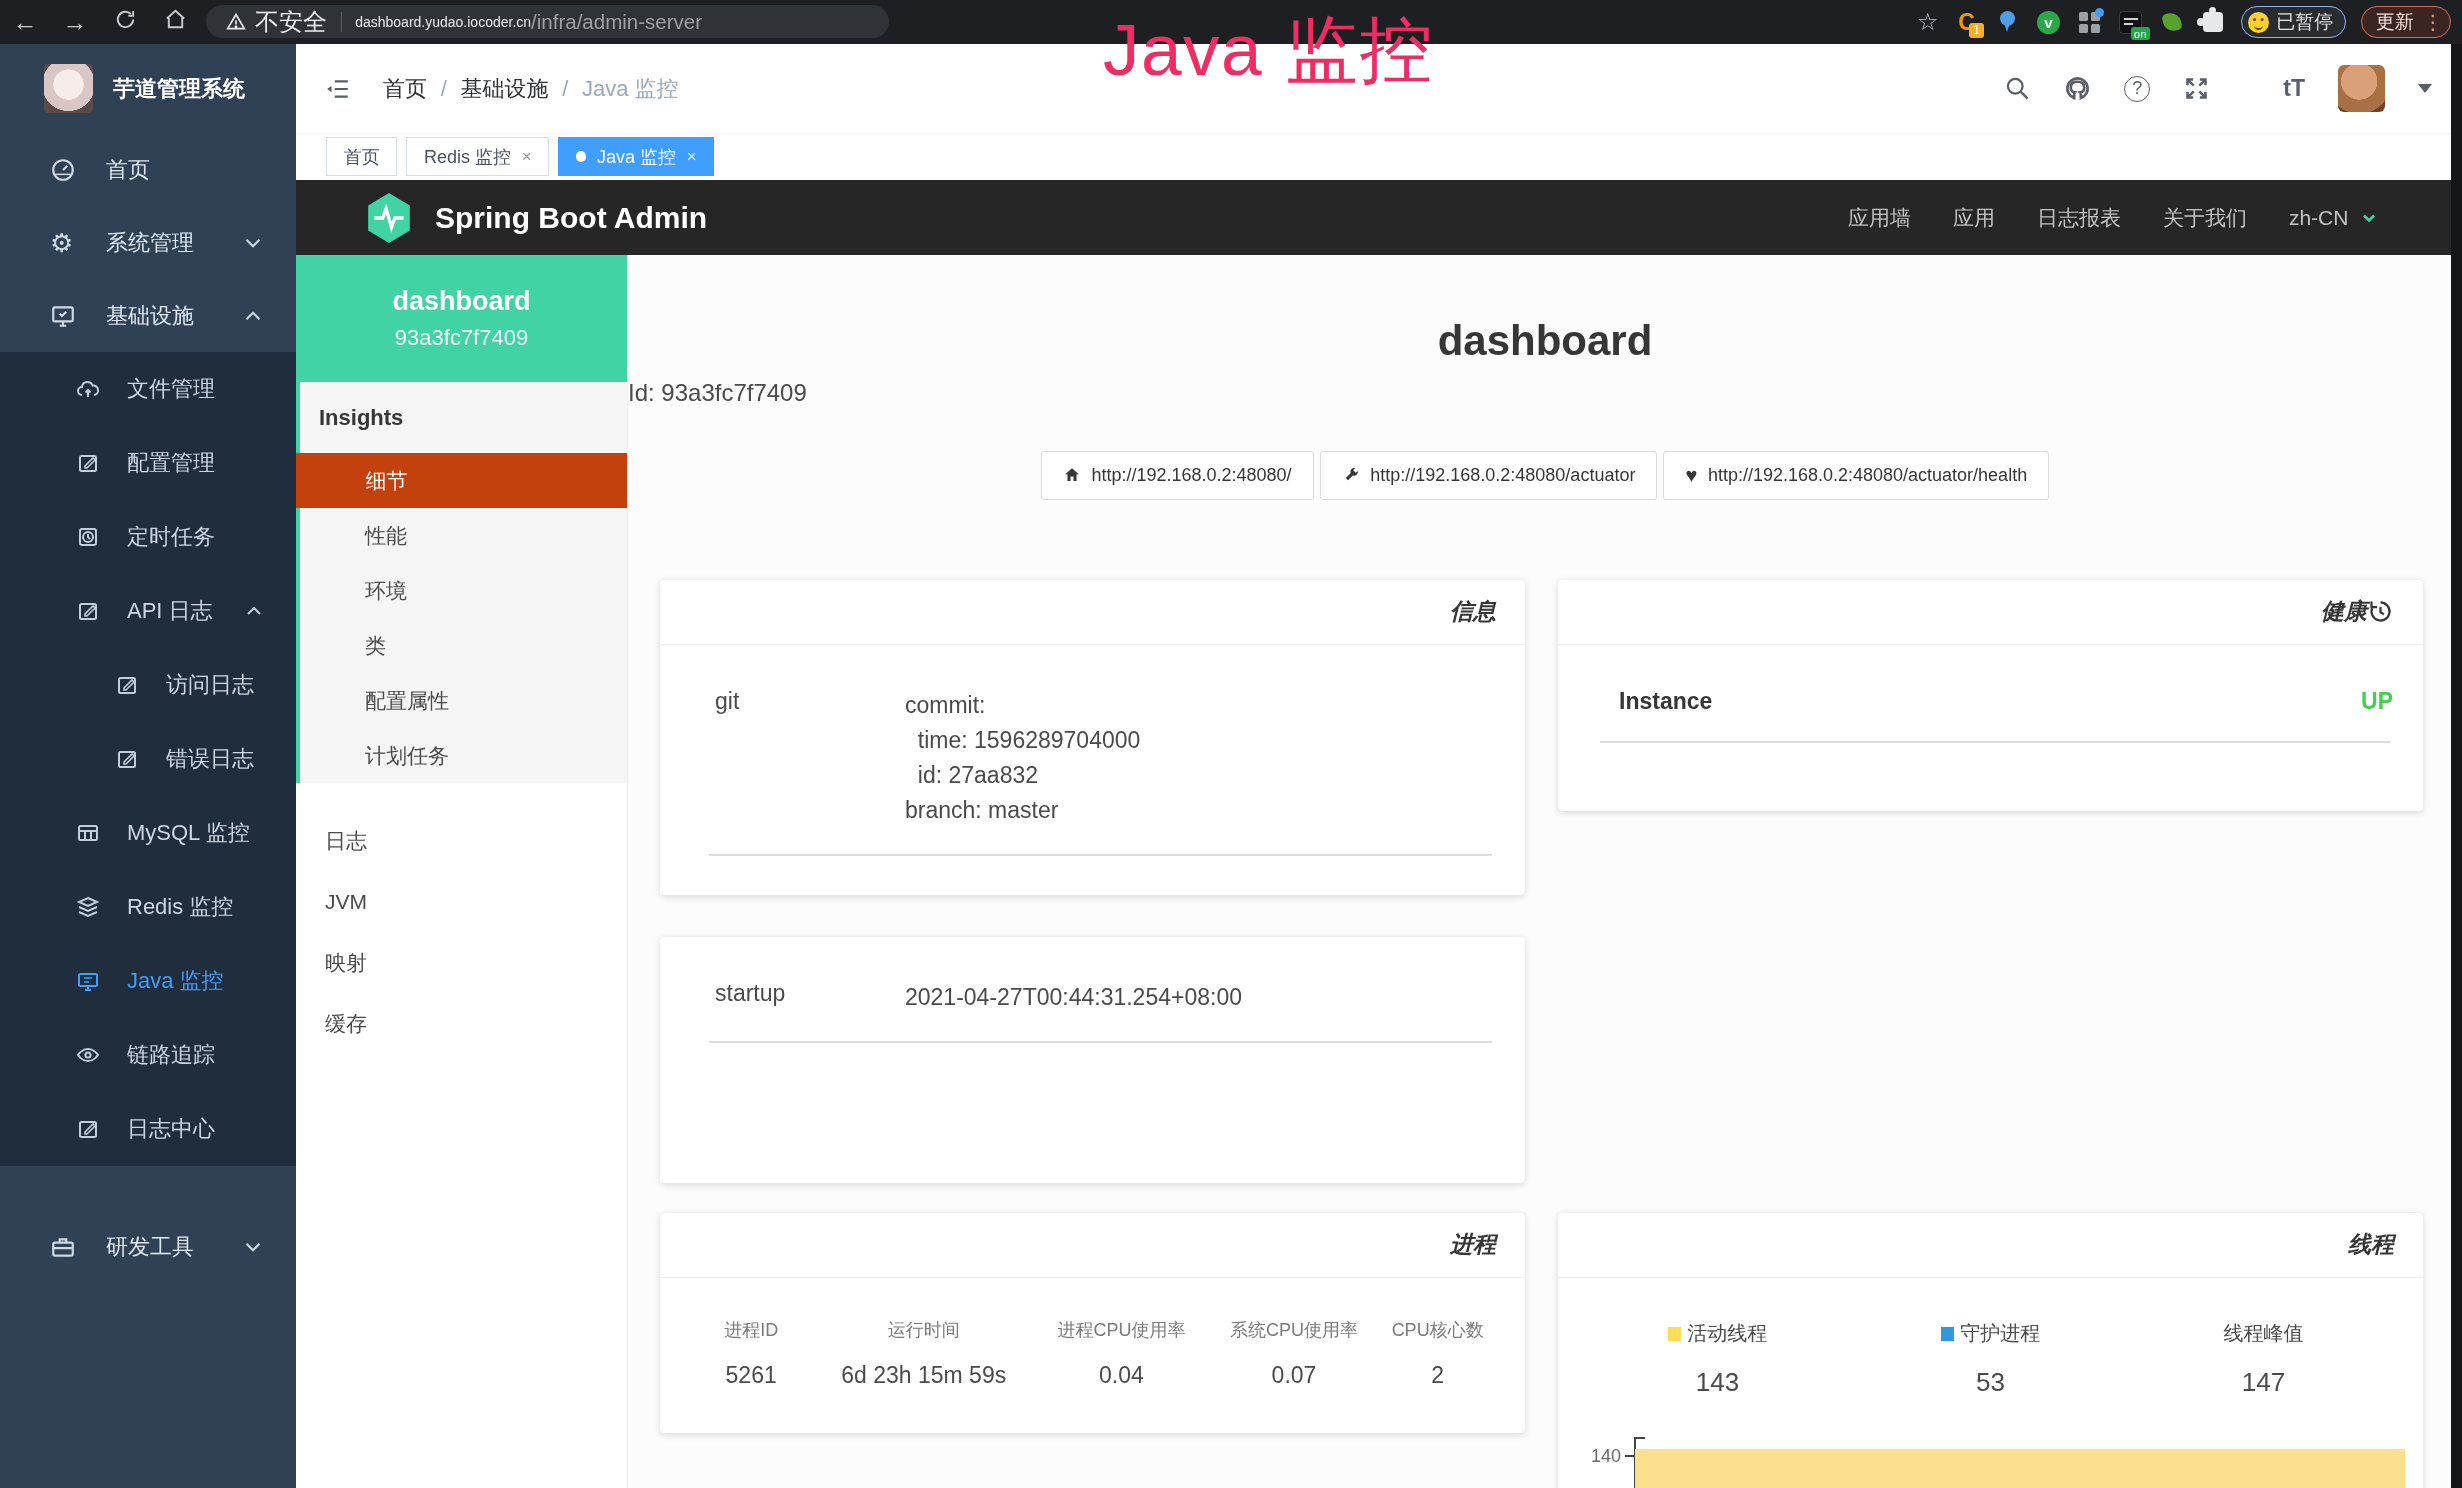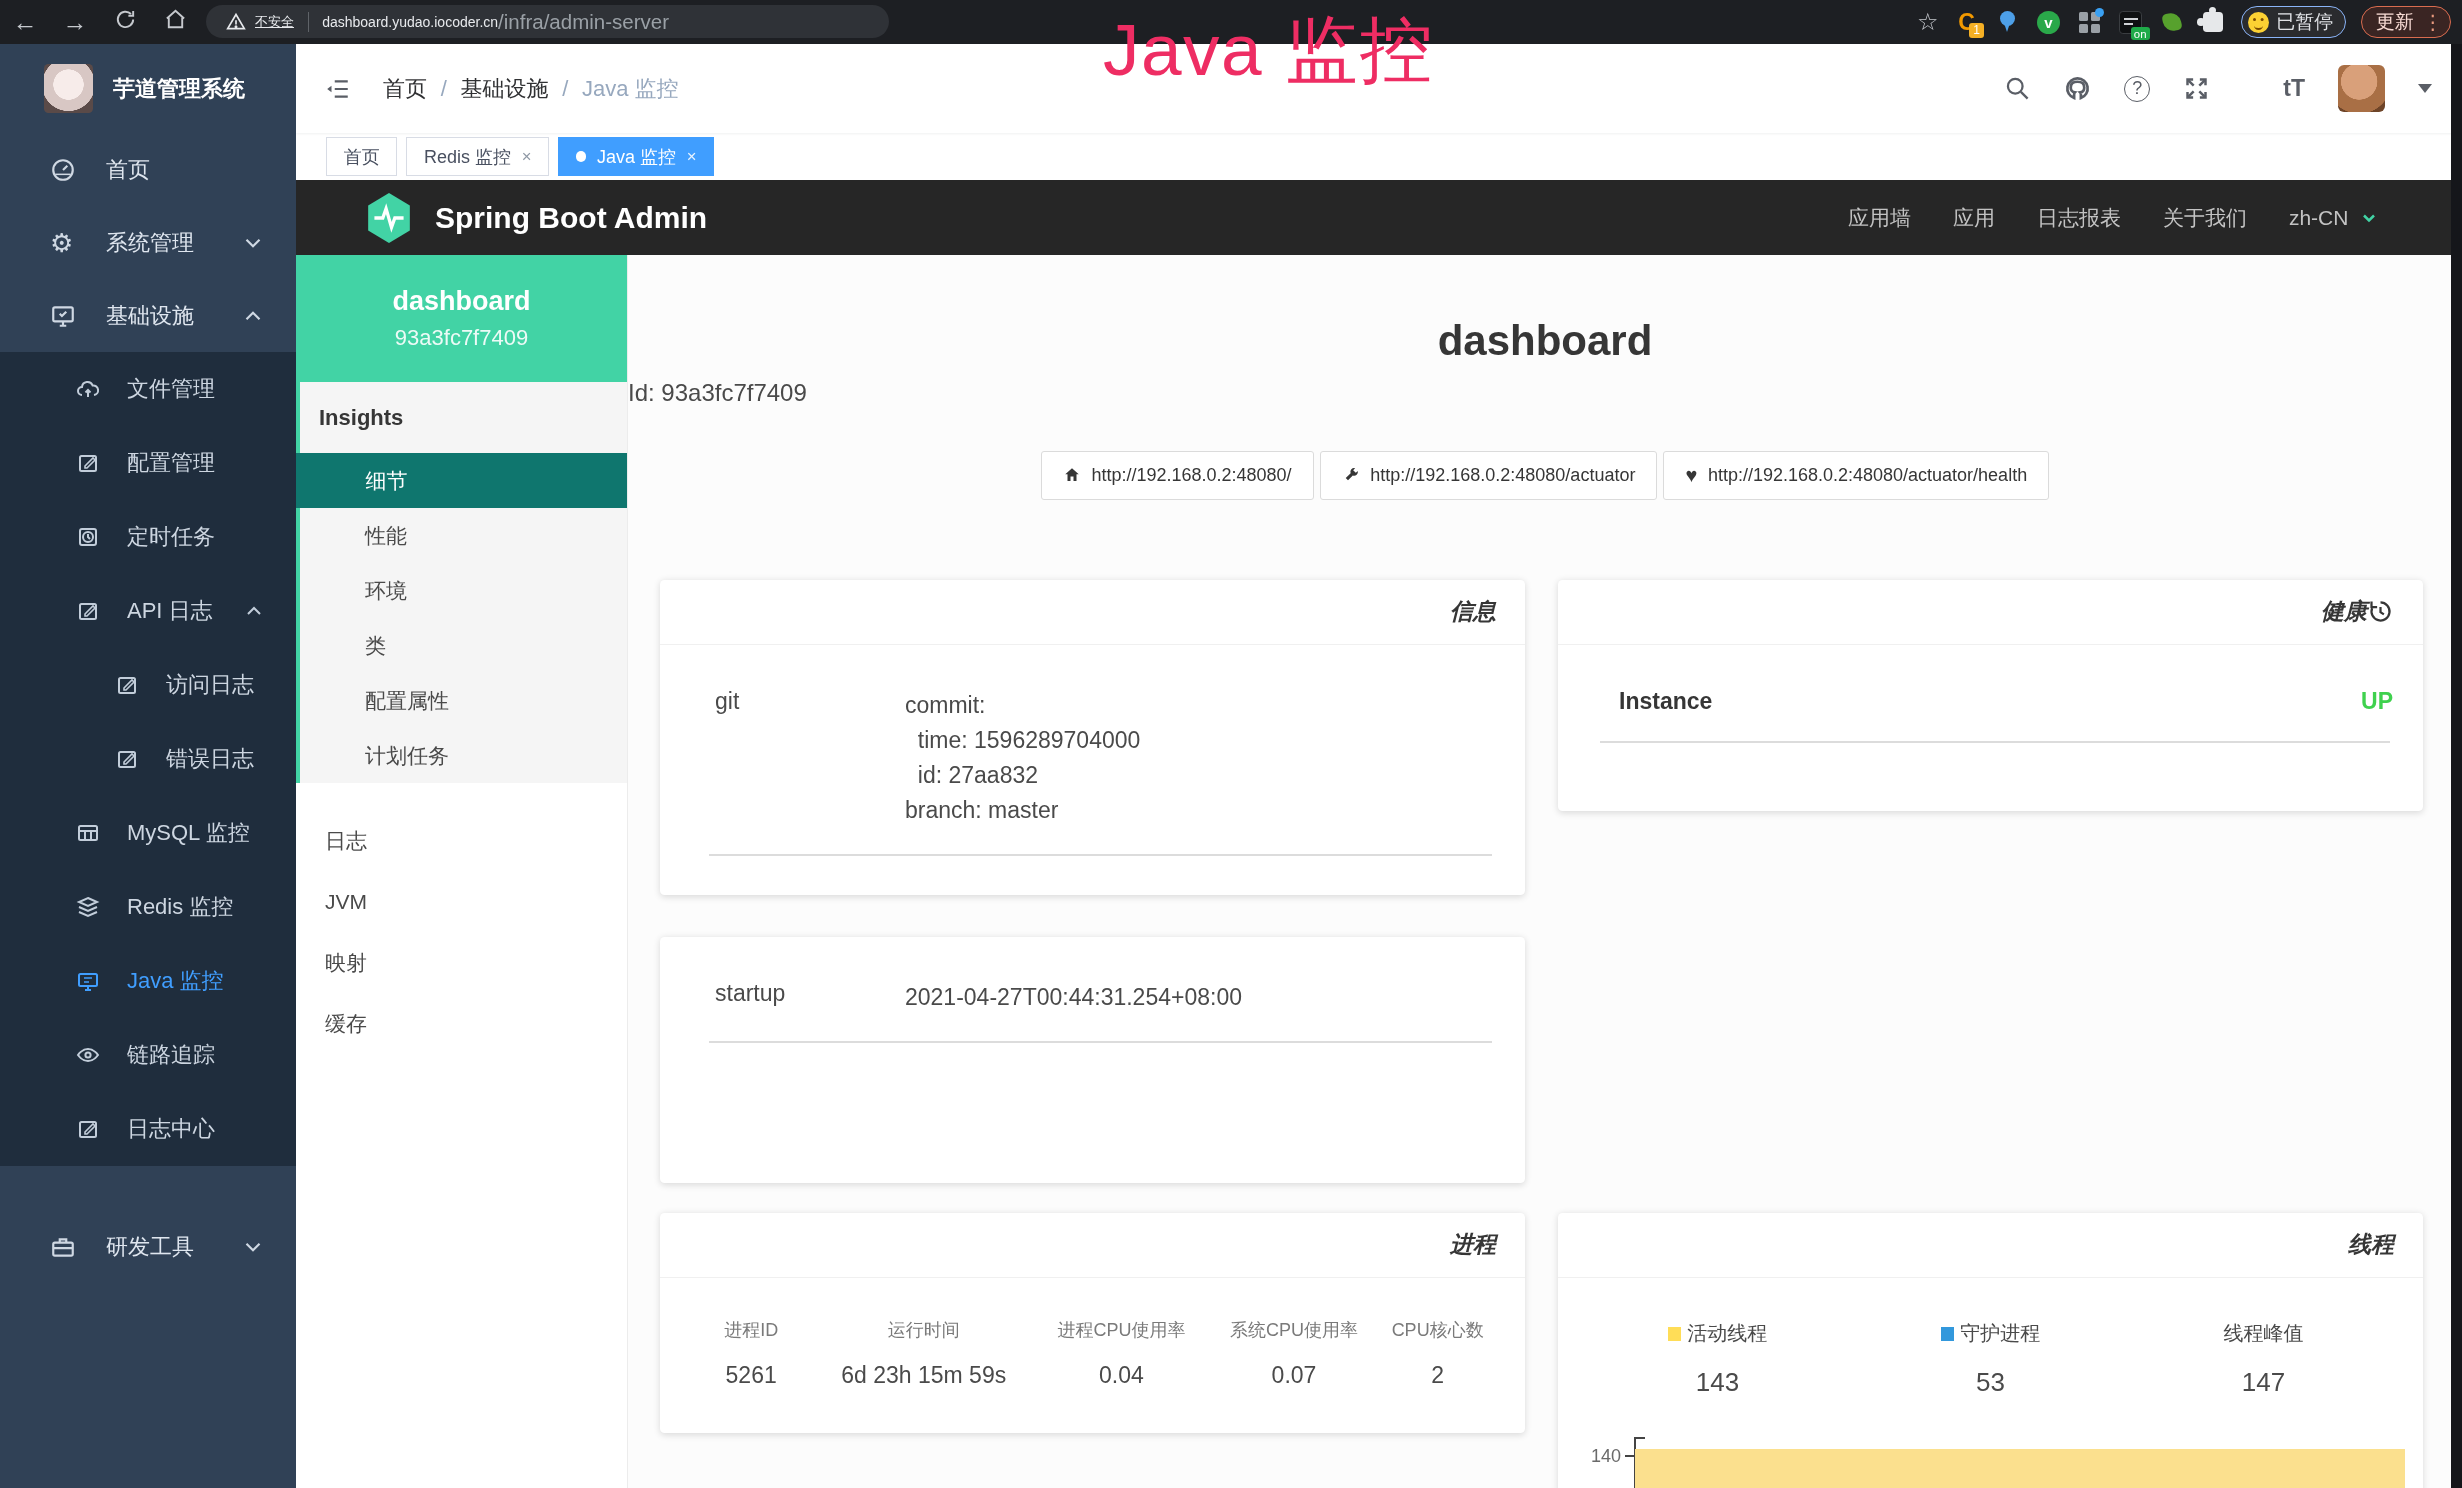--- a/index.html
+++ b/index.html
@@ -7,21 +7,21 @@
     font-family:"Liberation Sans","DejaVu Sans",sans-serif; }
   .stage { position:relative; width:2462px; height:1489px; overflow:hidden; }
 
   
   .browser-bar { position:absolute; left:0; top:0; width:2462px; height:44px;
     background:#1d1f23; display:flex; align-items:center; z-index:50; }
   .nav-glyph { width:50px; text-align:center; font-size:25px; color:#c6c9ce; cursor:pointer; }
   .url-pill { position:absolute; left:206px; top:5.3px; width:683px; height:33px; border-radius:16.7px;
     background:#2f3237; display:flex; align-items:center; padding:0 20px; }
   .warn-tri { width:20px; height:20px; margin-right:9px; flex:none; }
-  .sec-label { font-size:13px; color:#e8eaed;text-decoration:underline; }
+  .sec-label { font-size:24px; color:#e8eaed; }
   .pill-div { width:0.8px; height:20px; background:#5f6368; margin:0 13.7px; }
   .url-host { font-size:14px; color:#e8eaed; }
   .url-path { font-size:20.5px; color:#9aa0a6; }
   .chrome-right { position:absolute; right:10.6px; top:0; height:44px; display:flex; align-items:center; gap:15px; }
   .ext { position:relative; width:26px; height:26px; display:flex; align-items:center; justify-content:center; cursor:pointer; }
   .star-glyph { font-size:24px; color:#c6c9ce; cursor:pointer; }
   .ext-orange { color:#f29900; font-size:23px; font-weight:bold; }
   .badge-1 { position:absolute; right:-4.6px; bottom:-3px; background:#f5b025; color:#fff; font-size:12px;
     width:15px; height:15px; border-radius:3px; text-align:center; line-height:15px; }
   .pin-head { width:15px; height:15px; border-radius:50%; background:#4d9fe8; position:absolute; top:1.5px; left:5.3px; }
@@ -115,21 +115,21 @@
   .ins-sidebar { width:332px; background:#fff; border-right:0.8px solid #ececec; display:flex; flex-direction:column; }
   .ins-head { height:127px; background:#42d3a5; color:#fff; display:flex; flex-direction:column;
     align-items:center; justify-content:center; gap:7.6px; cursor:pointer; }
   .ins-name { font-size:27px; font-weight:bold; }
   .ins-id { font-size:22px; opacity:.9; }
   .ins-group { background:#f5f5f5; border-left:4.6px solid #42d3a5; }
   .ins-group-label { height:71px; display:flex; align-items:center; padding-left:19px;
     font-size:22px; font-weight:bold; color:#363636; }
   .ins-item { height:55px; display:flex; align-items:center; padding-left:65px; font-size:21px;
     color:#4a4a4a; cursor:pointer; }
-  .ins-item.active { background:#0f766e; color:#fff; margin-left:-4.6px; padding-left:70px; }
+  .ins-item.active { background:#c2410c; color:#fff; margin-left:-4.6px; padding-left:70px; }
   .ins-root { display:flex; flex-direction:column; margin-top:27px; }
   .ins-root .ins-item { padding-left:29px; height:61px; }
 
   .content { flex:1; position:relative; background:#fcfcfc; overflow:hidden; }
   .c-title { margin-top:62px; text-align:center; font-size:42px; font-weight:bold; color:#363636; }
   .c-sub { margin-top:13.7px; text-align:left; font-size:24px; color:#4a4a4a; }
   .link-row { margin-top:44px; display:flex; justify-content:center; gap:6px; }
   .link-btn { height:49px; background:#fff; border:0.8px solid #dbdbdb; border-radius:3px;
     display:flex; align-items:center; padding:0 21px; gap:10.6px; font-size:18px; color:#363636; cursor:pointer; }
   .link-btn .svgi { width:18px; height:18px; color:#363636; }

